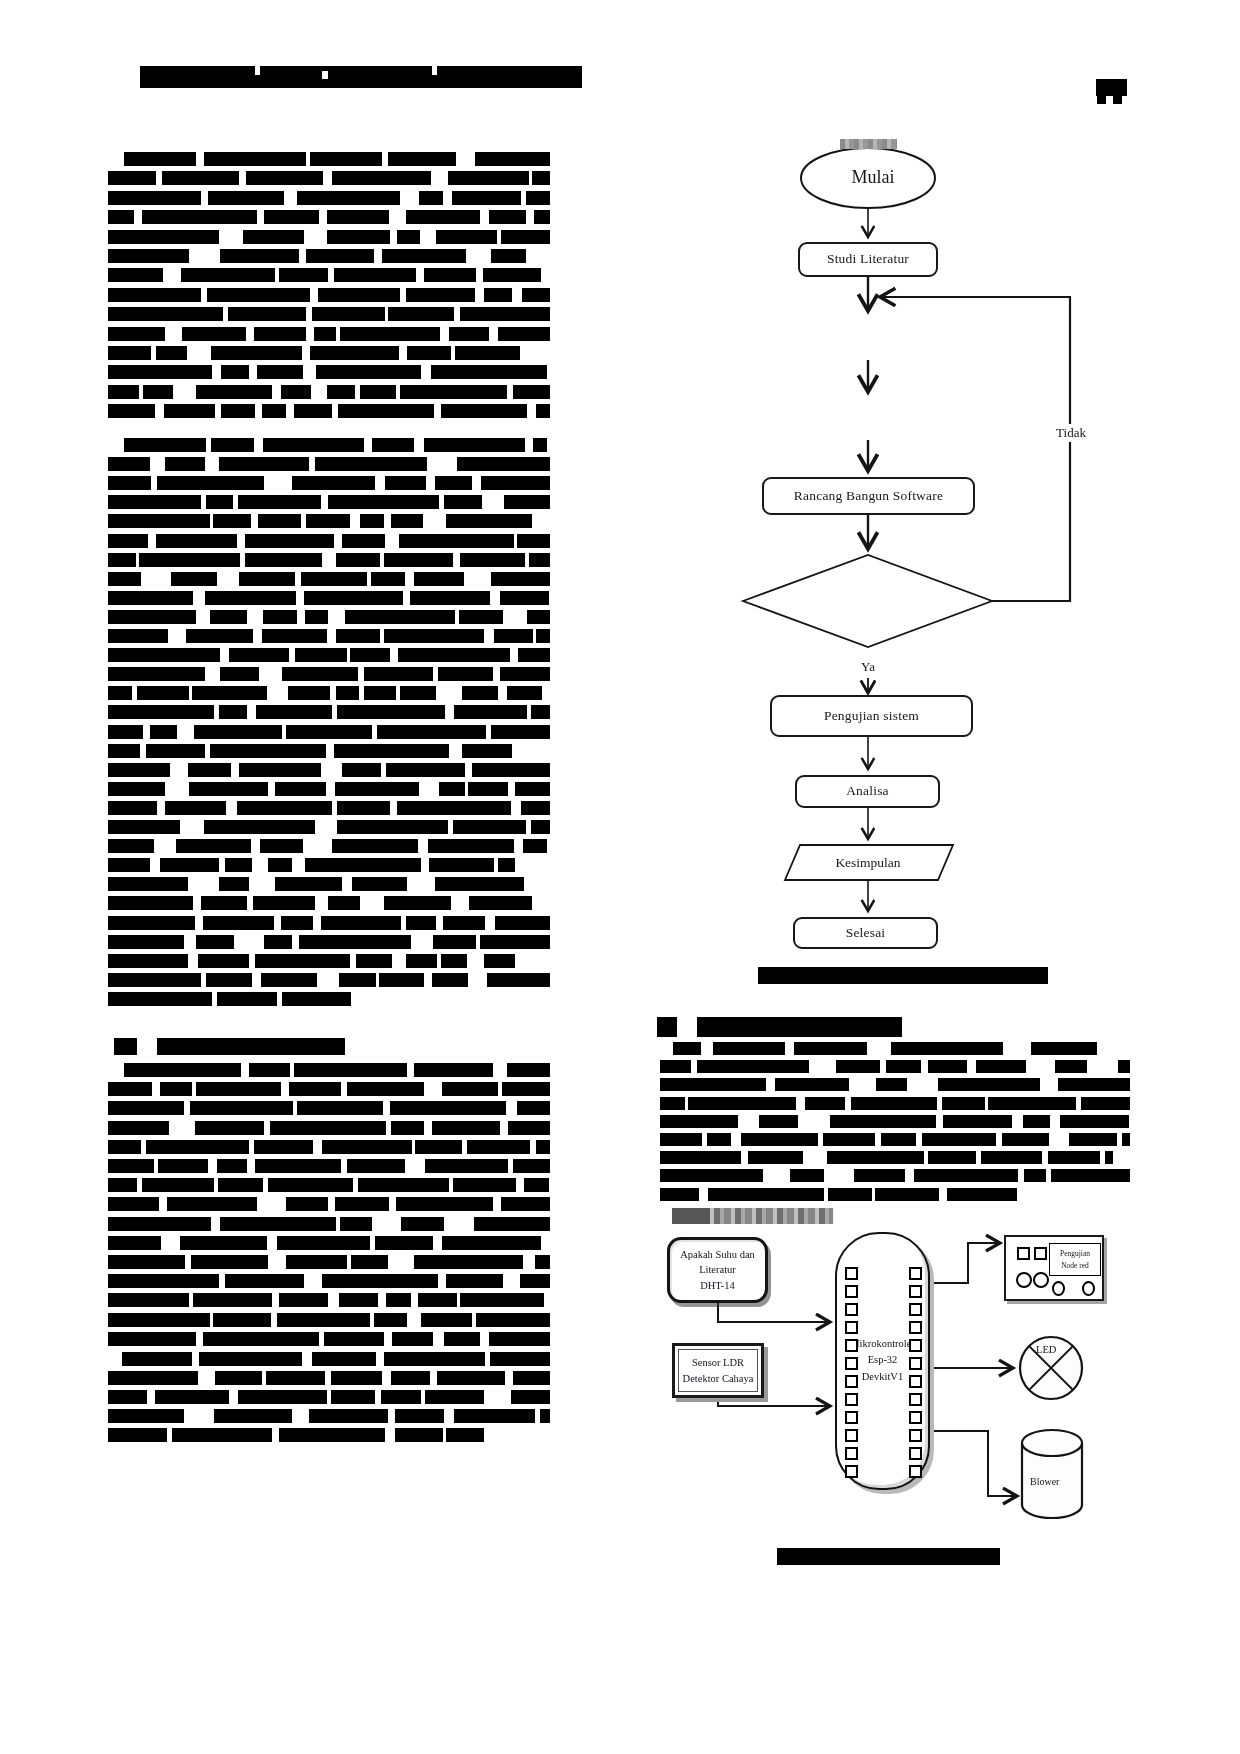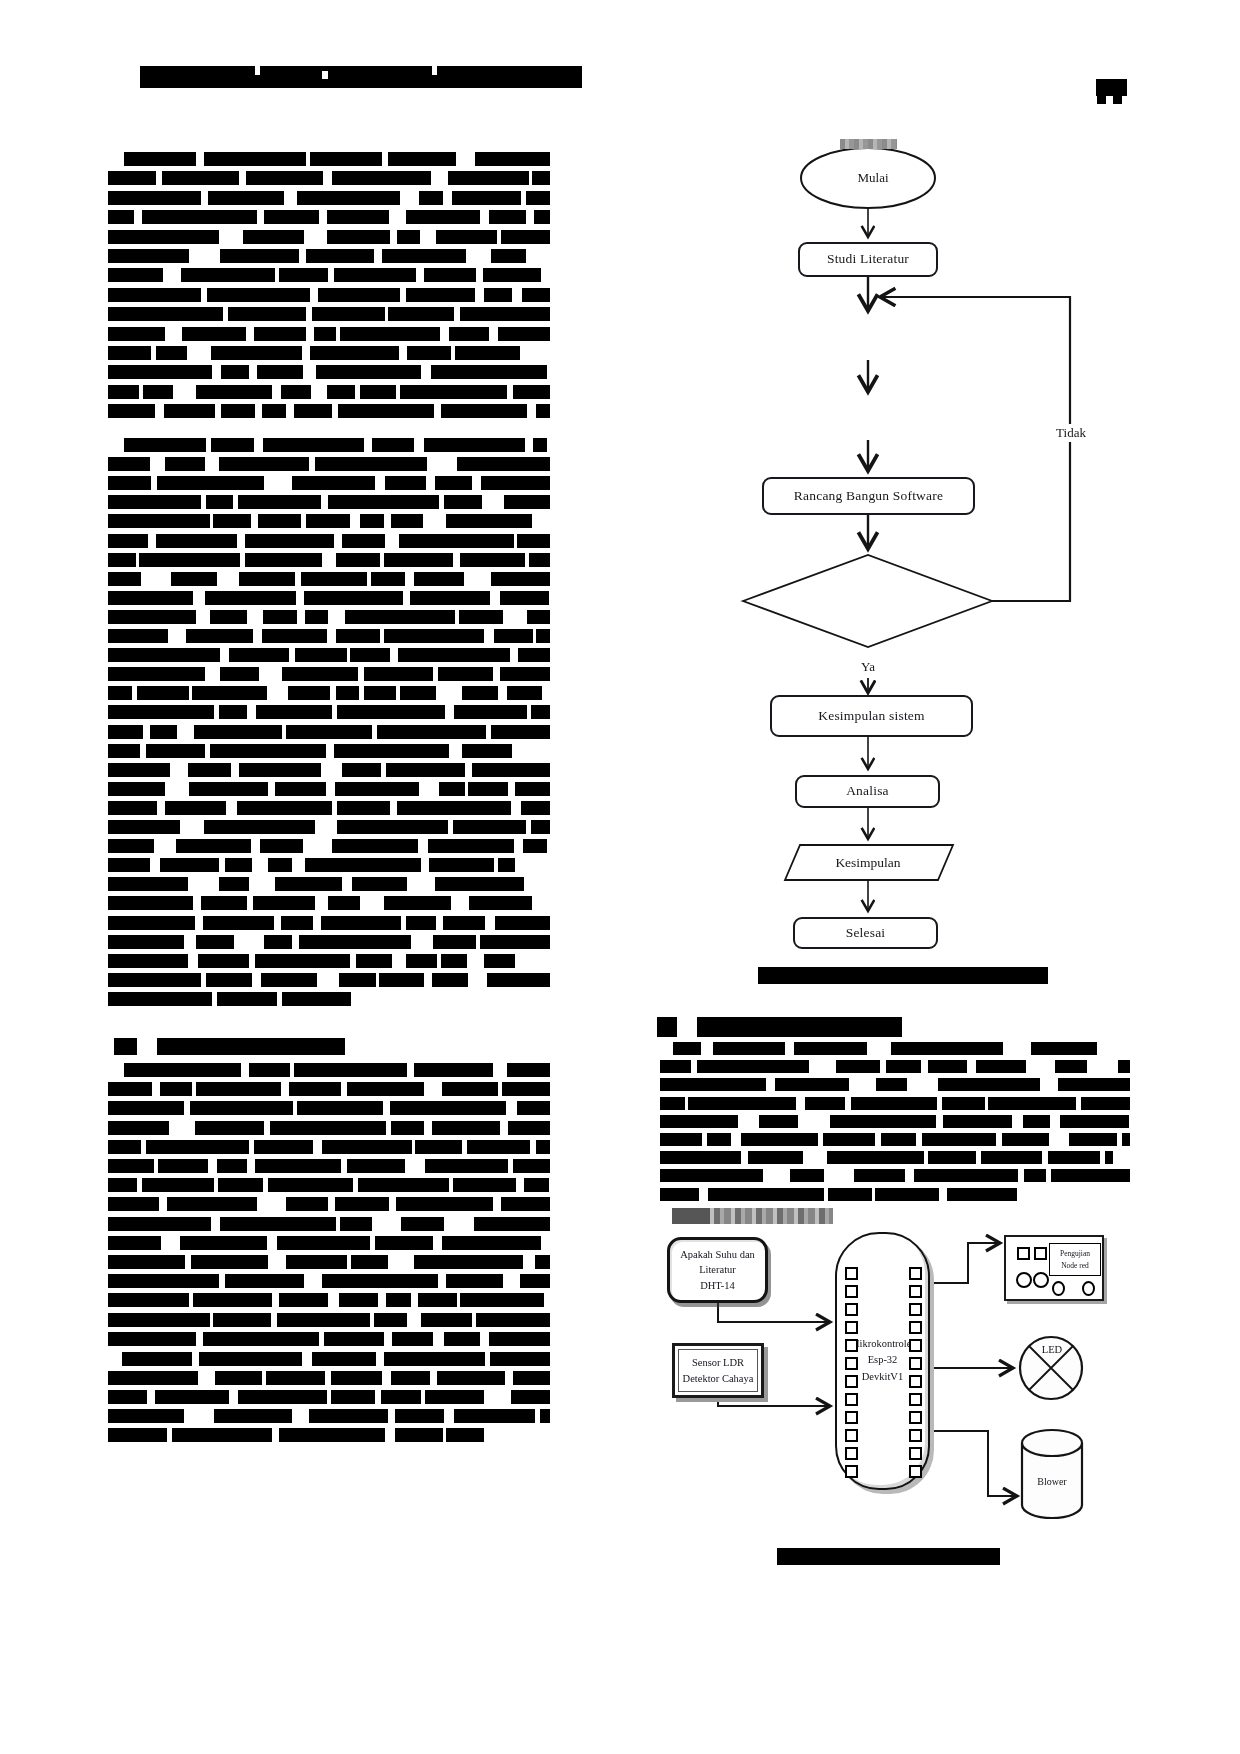--- a/index.html
+++ b/index.html
@@ -35,21 +35,21 @@
        color:#14141e;line-height:1.55;z-index:3;}
   .pin{position:absolute;width:13px;height:13px;border:2.5px solid #000;background:#fff;
        box-sizing:border-box;z-index:3;}
   .dash{position:absolute;background:#fff;border:2.5px solid #1a1a1a;box-sizing:border-box;
        box-shadow:3px 3px 0 #a5a5a5;z-index:2;}
   .dash-sq{position:absolute;width:13px;height:13px;border:2.5px solid #000;background:#fff;box-sizing:border-box;}
   .dash-circ{position:absolute;border:2.5px solid #000;background:#fff;border-radius:50%;box-sizing:border-box;}
   .dash-label{position:absolute;border:1.5px solid #000;background:#fff;box-sizing:border-box;
        display:flex;flex-direction:column;align-items:center;justify-content:center;
        font-size:7.5px;color:#14141e;text-align:center;line-height:1.5;}
-  .small-label{position:absolute;z-index:3;text-align:center;color:#14141e;}
+  .small-label{position:absolute;z-index:3;text-align:left;color:#14141e;}
 </style>
 </head>
 <body>
 
 <div id="page">
 
   <svg width="1240" height="1754" viewBox="0 0 1240 1754">
     <defs>
       <marker id="arr" markerWidth="11" markerHeight="11" refX="7.5" refY="4.5" orient="auto">
         <path d="M0.5,0.5 L7.5,4.5 L0.5,8.5" fill="none" stroke="#141414" stroke-width="1.6"></path>
@@ -560,34 +560,34 @@
       <div class="rseg" style="left: 914.1px; top: 1169.4px; width: 104px; height: 13px;"></div>
       <div class="rseg" style="left: 1024.2px; top: 1169.4px; width: 22.3px; height: 13px;"></div>
       <div class="rseg" style="left: 1050.5px; top: 1169.4px; width: 79.5px; height: 13px;"></div>
       <div class="rseg" style="left: 660px; top: 1187.6px; width: 38.5px; height: 13px;"></div>
       <div class="rseg" style="left: 707.5px; top: 1187.6px; width: 116px; height: 13px;"></div>
       <div class="rseg" style="left: 827.5px; top: 1187.6px; width: 44.2px; height: 13px;"></div>
       <div class="rseg" style="left: 874.7px; top: 1187.6px; width: 63.9px; height: 13px;"></div>
       <div class="rseg" style="left: 946.7px; top: 1187.6px; width: 70.5px; height: 13px;"></div>
     </div>
 
-  <div class="lbl" style="left:801px;top:160px;width:144px;height:36px;font-size:13px;">Mulai</div>
+  <div class="lbl" style="left:801px;top:160px;width:144px;height:36px;font-size:18px;">Mulai</div>
 
   <div class="fcbox r9" style="left:798px;top:242px;width:140px;height:35px;">Studi Literatur</div>
 
 
 
   <div class="fcbox r9" style="left:762px;top:477px;width:213px;height:38px;">Rancang Bangun Software</div>
 
 
   <div class="lbl" style="left:846px;top:659px;width:44px;height:17px;font-size:13px;">Ya</div>
 
   <div class="lbl whitebg" style="left:1046px;top:424px;width:50px;height:18px;font-size:13px;">Tidak</div>
 
-  <div class="fcbox r9" style="left:770px;top:695px;width:203px;height:42px;">Kesimpulan sistem</div>
+  <div class="fcbox r9" style="left:770px;top:695px;width:203px;height:42px;">Pengujian sistem</div>
 
   <div class="fcbox r9" style="left:795px;top:775px;width:145px;height:33px;">Analisa</div>
 
   <div class="lbl" style="left:798px;top:848px;width:140px;height:30px;font-size:13.5px;">Kesimpulan</div>
 
   <div class="fcbox r9" style="left:793px;top:917px;width:145px;height:32px;">Selesai</div>
 
   <div class="sensor-rounded" style="left:667px;top:1237px;width:101px;height:66px;">
     <span>Apakah Suhu dan</span>
     <span>Literatur</span>

